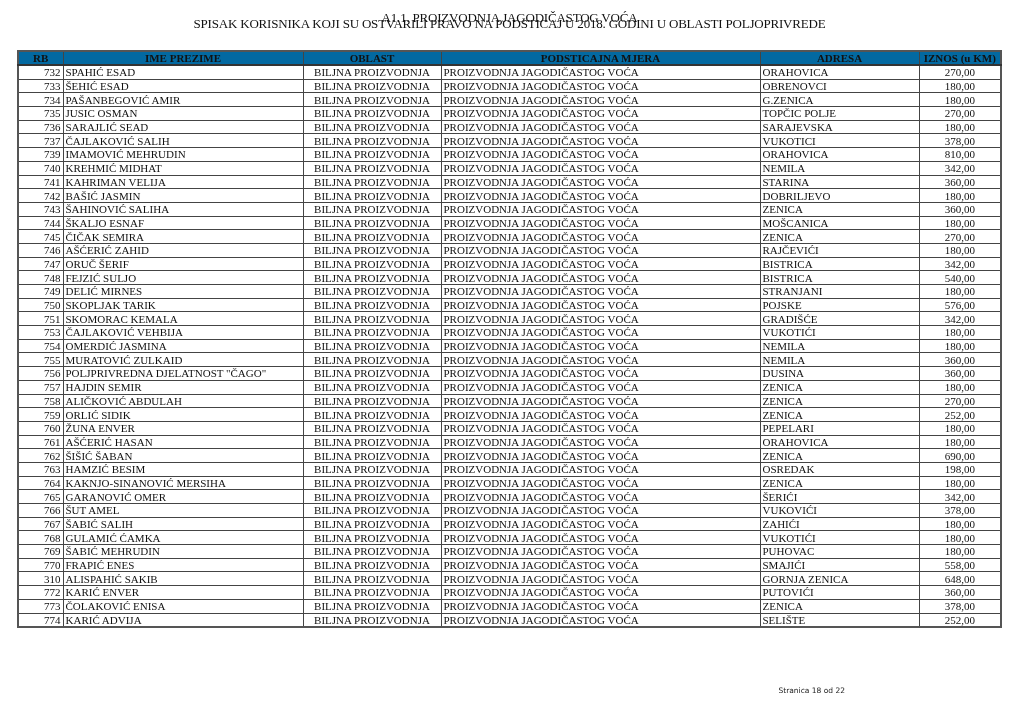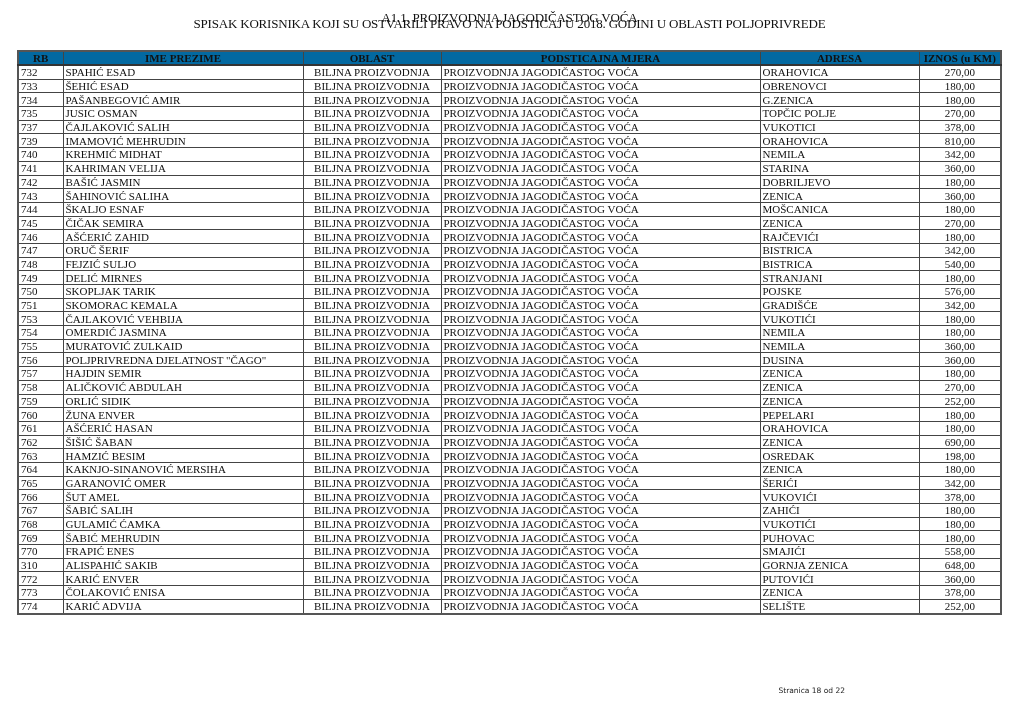--- a/index.html
+++ b/index.html
@@ -8,21 +8,21 @@
     .title1, .title2 { position: absolute; left: 0; width: 1019px; text-align: center;
       font-weight: normal; font-size: 13px; letter-spacing: -0.2px; }
     .title1 { top: 10px; }
     .title2 { top: 16px; }
     table.list { position: absolute; left: 17px; top: 50px; border-collapse: collapse;
       table-layout: fixed; width: 983px; font-size: 11px; }
     table.list th, table.list td { border: 1px solid #444; padding: 0 2px; height: 12.7px;
       line-height: 12px; white-space: nowrap; overflow: hidden; }
     table.list th { background: #0369a1; font-weight: bold; text-align: center; height: 12px;
       border-bottom: 2px solid #333; }
-    table.list td.rb { text-align: left; }
+    table.list td.rb { text-align: right; }
     table.list td.oblast { text-align: center; }
     table.list td.iznos { text-align: center; }
     table.list tr td { border-top: 1px solid #666; }
     .outer { border: 2px solid #555 !important; }
     .footer { position: absolute; left: 0; width: 845px; top: 686px; text-align: right;
       font-family: "DejaVu Sans", sans-serif; font-size: 7.5px; color: #222; }
     col.c-rb { width: 45px; } col.c-ime { width: 240px; } col.c-obl { width: 138px; }
     col.c-mj { width: 319px; } col.c-adr { width: 159px; } col.c-iz { width: 82px; }
   </style>
 </head>
@@ -77,20 +77,28 @@
       </tr>
       <tr>
         <td class="rb">735</td>
         <td class="ime">JUSIC OSMAN</td>
         <td class="oblast">BILJNA PROIZVODNJA</td>
         <td class="mjera">PROIZVODNJA JAGODIČASTOG VOĆA</td>
         <td class="adresa">TOPČIC POLJE</td>
         <td class="iznos">270,00</td>
       </tr>
       <tr>
+        <td class="rb">736</td>
+        <td class="ime">SARAJLIĆ SEAD</td>
+        <td class="oblast">BILJNA PROIZVODNJA</td>
+        <td class="mjera">PROIZVODNJA JAGODIČASTOG VOĆA</td>
+        <td class="adresa">SARAJEVSKA</td>
+        <td class="iznos">180,00</td>
+      </tr>
+      <tr>
         <td class="rb">737</td>
         <td class="ime">ČAJLAKOVIĆ SALIH</td>
         <td class="oblast">BILJNA PROIZVODNJA</td>
         <td class="mjera">PROIZVODNJA JAGODIČASTOG VOĆA</td>
         <td class="adresa">VUKOTICI</td>
         <td class="iznos">378,00</td>
       </tr>
       <tr>
         <td class="rb">739</td>
         <td class="ime">IMAMOVIĆ MEHRUDIN</td>

